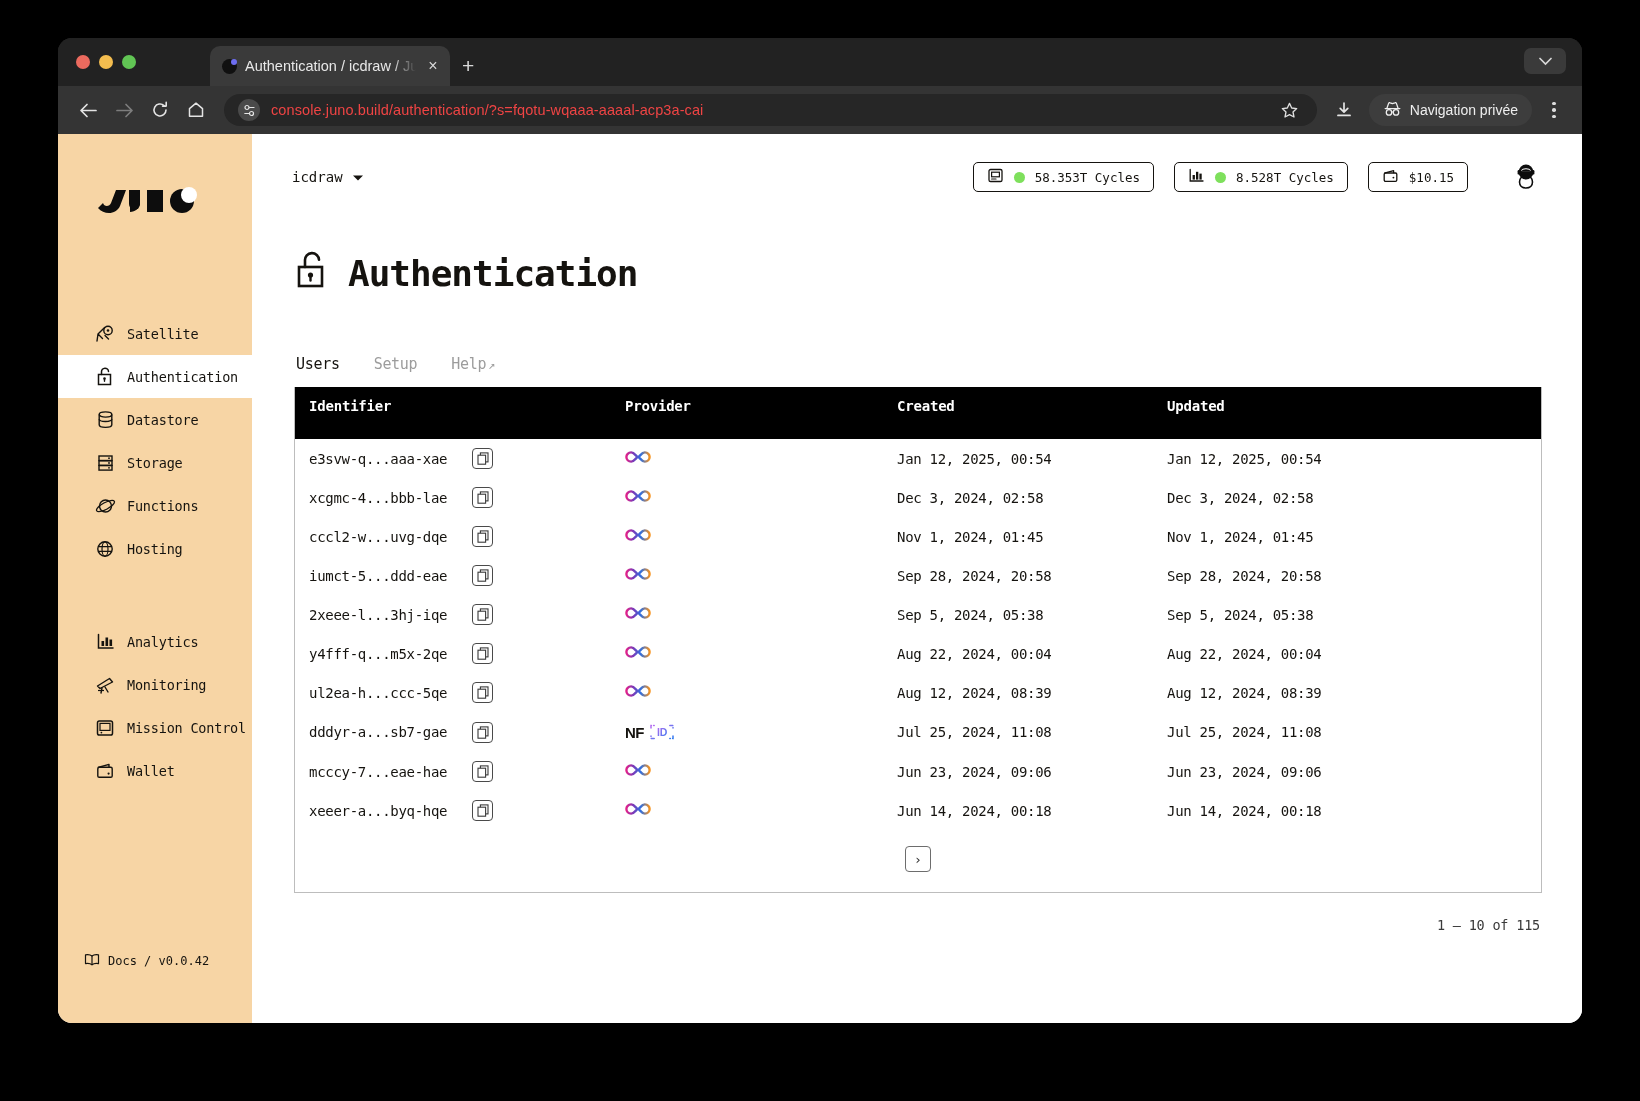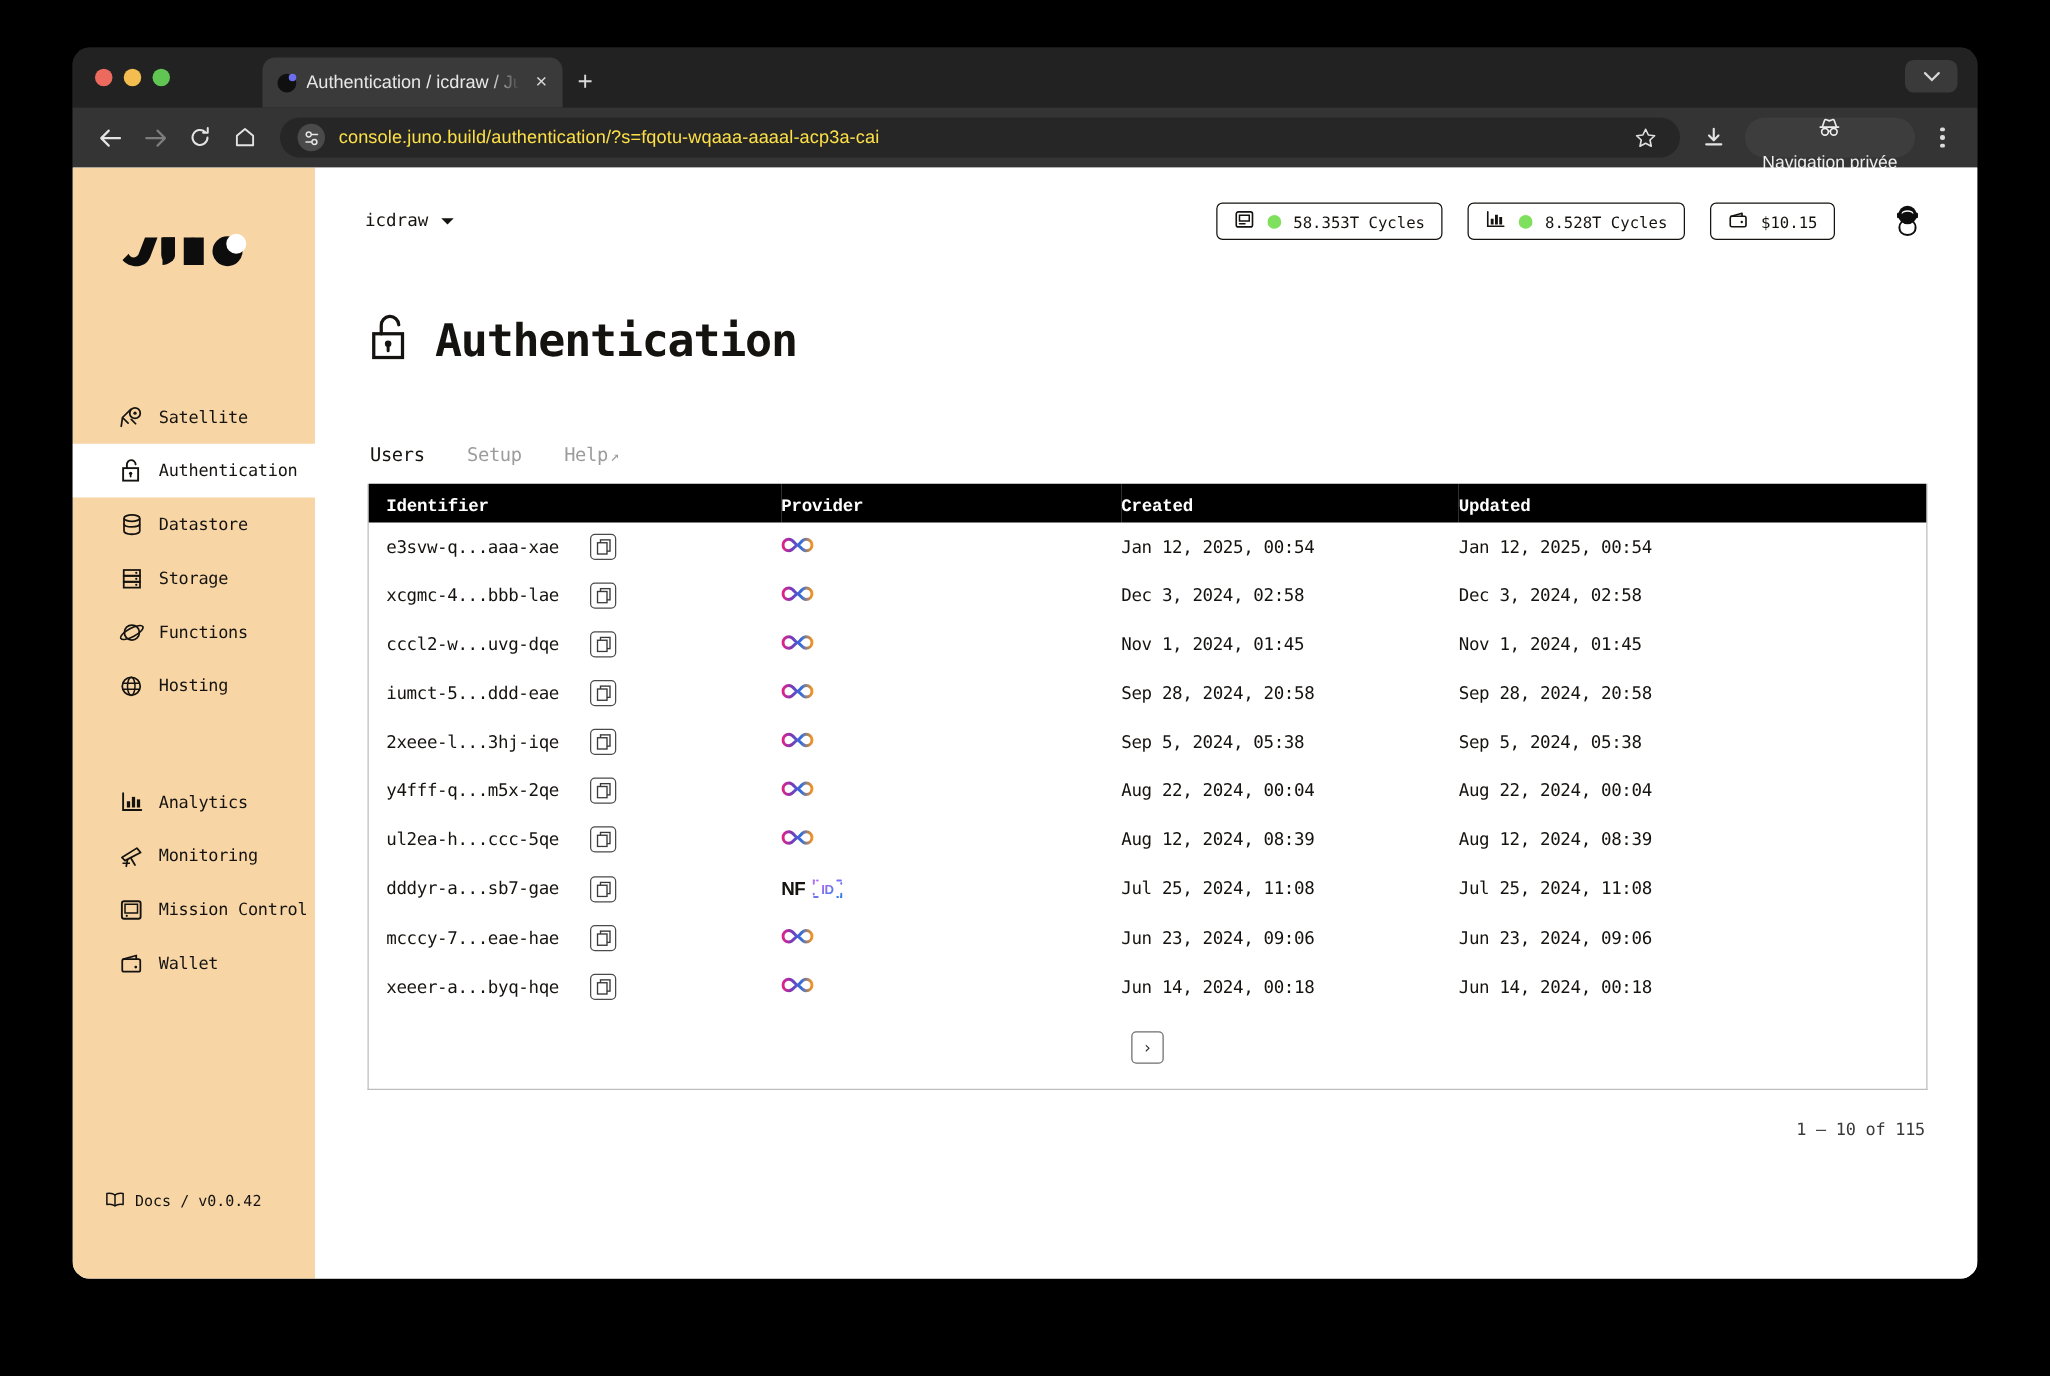--- a/index.html
+++ b/index.html
@@ -110,21 +110,21 @@
     height: 32px;
     background: #262626;
     border-radius: 16px;
     display: flex;
     align-items: center;
     gap: 11px;
     padding: 0 12px 0 14px;
     margin: 0 8px;
   }
   .omni-url {
-    color: #fde047;
+    color: #ef4444;
     font-family: "Liberation Sans", sans-serif;
     font-size: 14.5px;
     flex: 1 1 auto;
     white-space: nowrap; overflow: hidden;
     letter-spacing: .1px;
   }
   .toolbar-icon {
     width: 30px; height: 30px;
     display: flex; align-items: center; justify-content: center;
     flex: 0 0 auto;
@@ -134,21 +134,20 @@
     background: #3d3d3d;
     border-radius: 16px;
     display: flex; align-items: center;
     gap: 8px;
     padding: 0 14px;
     margin-left: 6px;
     color: #eeeeee;
     font-family: "Liberation Sans", sans-serif;
     font-size: 14px;
     white-space: nowrap;
-    flex-direction: column;
   }
   .kebab {
     width: 28px; height: 32px;
     display: flex; flex-direction: column; gap: 3px;
     align-items: center; justify-content: center;
     margin-left: 4px;
   }
   .kebab i { width: 3.5px; height: 3.5px; border-radius: 50%; background: #dcdcdc; }
 
   
@@ -275,23 +274,22 @@
     border-top: none;
     background: #fff;
   }
   table { width: 100%; border-collapse: collapse; }
   thead th {
     background: #000000;
     color: #ffffff;
     text-align: left;
     font-size: 14px;
     font-weight: 700;
-    padding: 11px 0 4px 0;
+    padding: 11px 0 25px 0;
     letter-spacing: -.2px;
-    font-family: Liberation Mono, monospace;
   }
   thead th:first-child { padding-left: 14px; }
   tbody td {
     font-size: 14px;
     color: #15130f;
     padding: 9px 0;
     letter-spacing: -.3px;
     vertical-align: middle;
   }
   tbody td:first-child { padding-left: 14px; }

